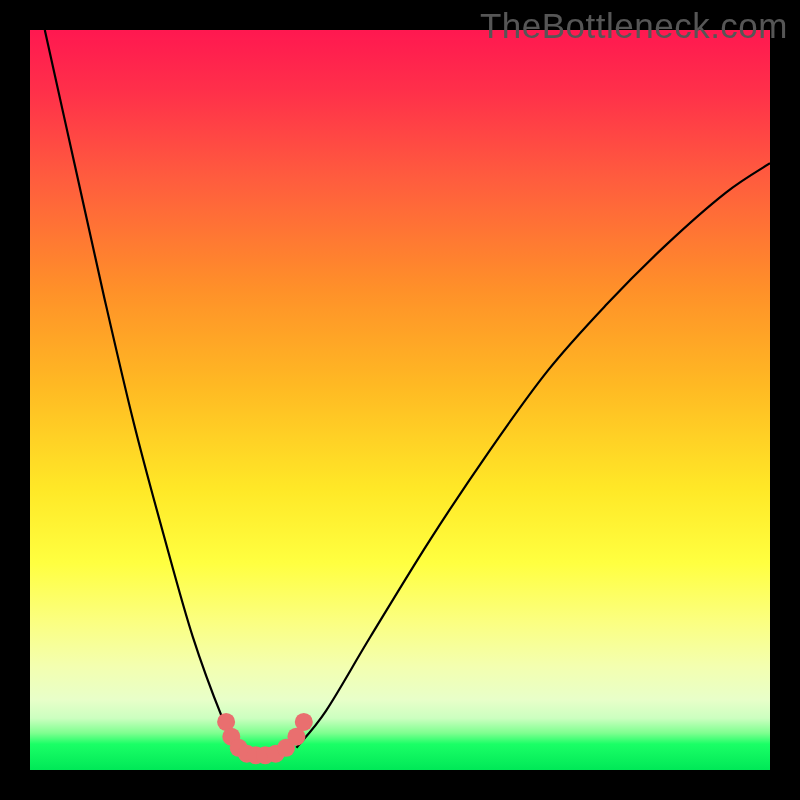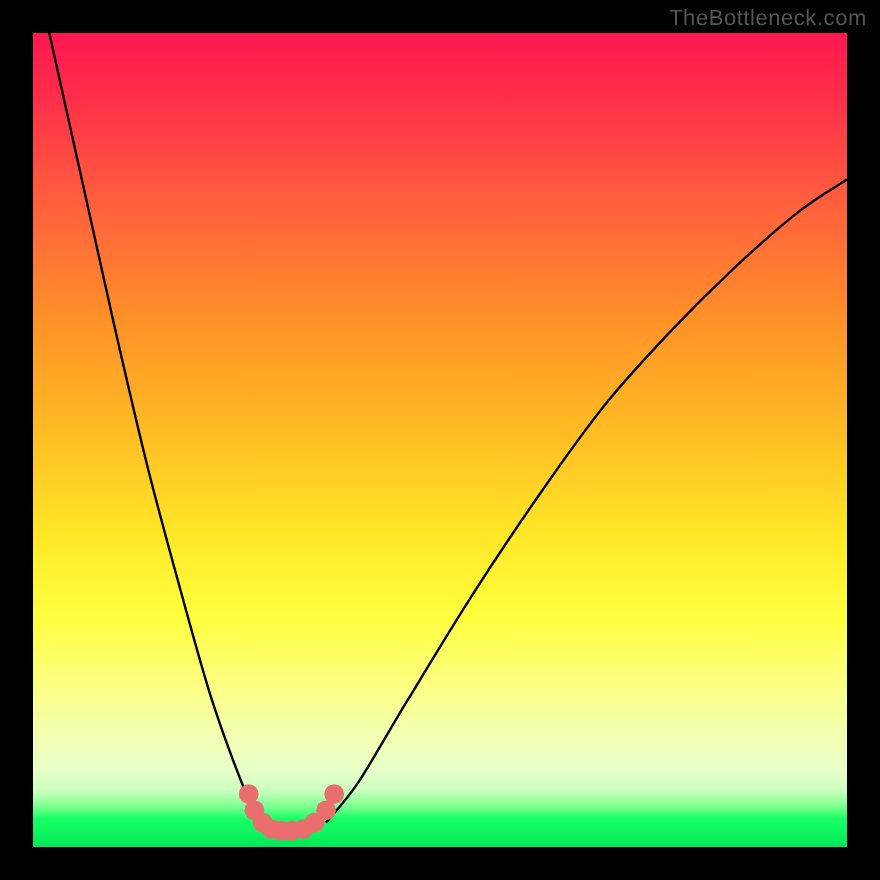--- a/index.html
+++ b/index.html
@@ -8,21 +8,21 @@
     position: relative;
     width: 800px;
     height: 800px;
     background: #000;
   }
   .watermark {
     position: absolute;
     top: 6px;
     right: 12px;
     font-family: Arial, Helvetica, sans-serif;
-    font-size: 20px;
+    font-size: 35px;
     color: #565656;
     letter-spacing: 0.5px;
     z-index: 10;
   }
   .plot {
     position: absolute;
     left: 30px;
     top: 30px;
     width: 740px;
     height: 740px;

